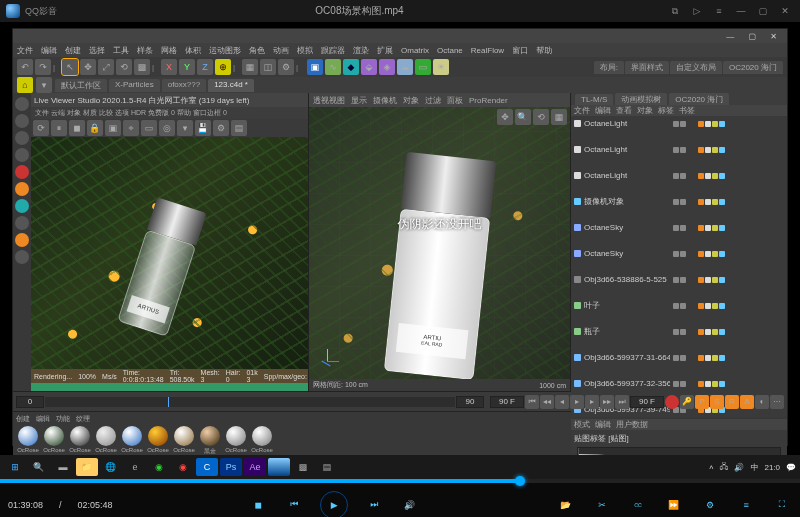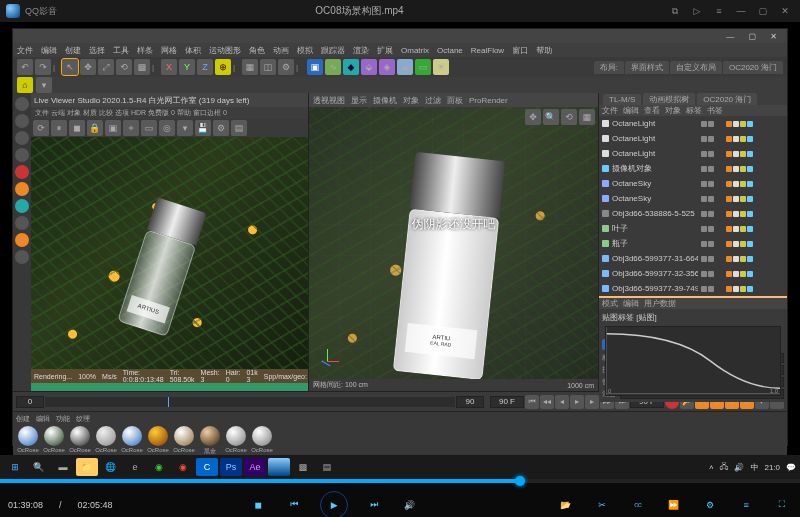--- a/index.html
+++ b/index.html
@@ -43,23 +43,23 @@
 .viewer-tb{height:18px;background:#3a3a3a;display:flex;align-items:center;gap:1px;padding:0 2px}
 .viewer-img{flex:1;background:#111;position:relative;overflow:hidden}
 .viewer-status{height:14px;background:#5a4a2f;color:#ddd;display:flex;align-items:center;gap:6px;padding:0 3px;font-size:7px}
 .viewer-prog{height:8px;background:linear-gradient(#396,#396);width:100%}
 
 .viewport{flex:1;background:#5a5a5a;display:flex;flex-direction:column;border-right:1px solid #222}
 .vp-tabs{height:14px;background:#454545;display:flex;gap:6px;padding:0 4px;align-items:center}
 .vp-scene{flex:1;background:radial-gradient(circle at 50% 50%,#6a6a6a,#4a4a4a);position:relative;overflow:hidden}
 .vp-foot{height:12px;background:#3a3a3a;color:#bbb;display:flex;justify-content:space-between;padding:0 4px;align-items:center;font-size:7px}
 
-.rightcol{width:188px;background:#fdba74;display:flex;flex-direction:column}
+.rightcol{width:216px;background:#737373;display:flex;flex-direction:column}
 .obj-head{height:12px;background:#444;display:flex;gap:5px;padding:0 3px;align-items:center}
-.obj-tree{background:#3a3a3a;padding:2px 3px;display:flex;flex-direction:column;gap:4px;font-size:8px}
+.obj-tree{background:#3a3a3a;padding:2px 3px;display:flex;flex-direction:column;gap:15px;font-size:8px}
 .tree-row{display:flex;align-items:center;gap:3px;height:11px}
 .tree-row .nm{color:#ccc;flex:0 0 86px;overflow:hidden;white-space:nowrap}
 .dots{display:flex;gap:1px}
 .dot{width:6px;height:6px;border-radius:1px}
 .dg{background:#888}.do{background:#e82}.dc{background:#6cf}.dw{background:#ddd}.dy{background:#cc4}
 .attr-head{height:12px;background:#444;display:flex;gap:5px;padding:0 3px;align-items:center;margin-top:2px}
 .attr-body{flex:1;background:#3a3a3a;padding:3px;position:relative}
 .attr-tabs{display:flex;gap:2px;margin-bottom:3px}
 .attr-tabs span{background:#555;padding:0 4px;border-radius:2px;cursor:pointer}
 .attr-tabs .sel{background:#2a6abf;color:#fff}
@@ -195,20 +195,26 @@
         <span class="tab">布局: </span>
         <span class="tab">界面样式</span>
         <span class="tab">自定义布局</span>
         <span class="tab">OC2020 海门</span>
       </div>
  </div>
 
  <div class="tabrow">
   <span class="ibtn tb-yellow">⌂</span>
   <span class="ibtn tb1a">▾</span>
+  <div id="row2tabs" style="display:flex;gap:2px">
+        <span class="tab">默认工作区</span>
+        <span class="tab">X-Particles</span>
+        <span class="tab">ofoxx???</span>
+        <span class="tab sel">123.c4d *</span>
+      </div>
  </div>
 
  <div class="mainrow">
 
   <div class="side-toolbar">
    <span class="s s-sq"></span>
    <span class="s s-sq"></span>
    <span class="s s-sq"></span>
    <span class="s s-sq"></span>
    <span class="s s-red"></span>

